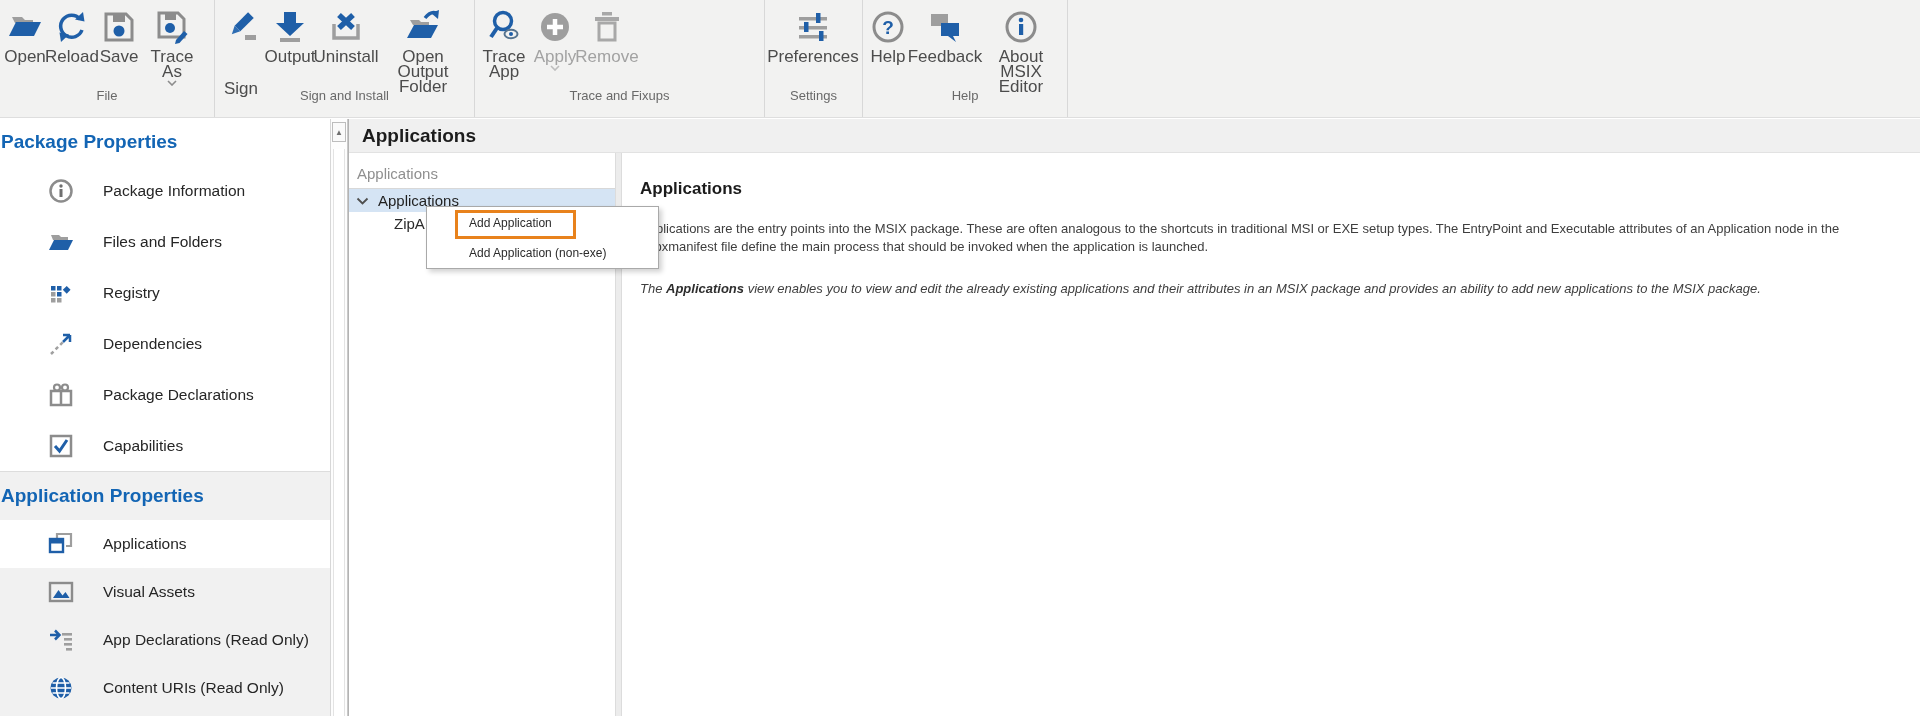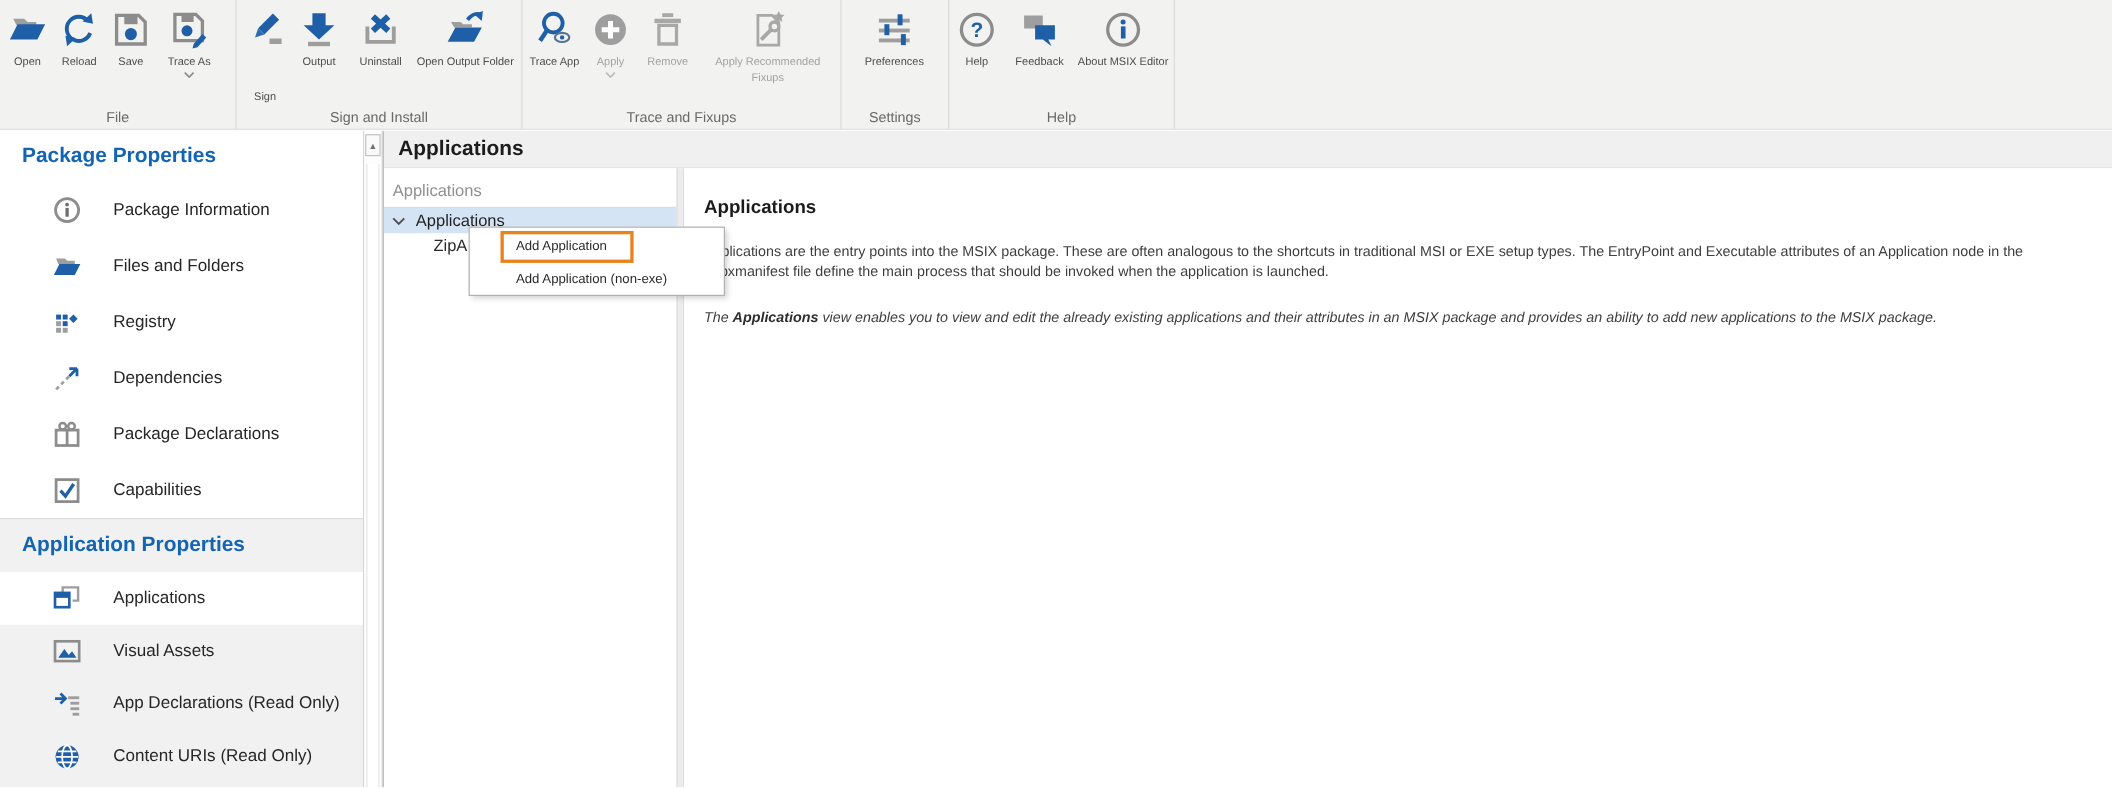--- a/index.html
+++ b/index.html
@@ -5,36 +5,36 @@
   * { margin:0; padding:0; box-sizing:border-box; }
   html,body { width:1920px; height:716px; overflow:hidden; background:#fff;
               font-family:"Liberation Sans", sans-serif; }
   #screen { position:relative; width:1920px; height:716px; background:#fff; overflow:hidden; }
 
   
   .ribbon { position:absolute; left:0; top:0; width:1920px; height:118px;
             background:#f2f2f1; border-bottom:1px solid #dedede; display:flex; }
   .rgroup { position:relative; height:100%; border-right:1px solid #d8d8d8;
             display:flex; align-items:flex-start; padding:6px 2px 0 2px; }
-  .rgroup-label { position:absolute; bottom:3px; left:0; width:100%; text-align:center;
+  .rgroup-label { position:absolute; bottom:14px; left:0; width:100%; text-align:center;
                   font-size:13px; color:#696969; }
   .rbtn { display:flex; flex-direction:column; align-items:center; padding-top:2px;
           cursor:default; }
   .rbtn .ric { width:38px; height:38px; display:flex; align-items:center; justify-content:center; }
-  .rbtn .rlabel { margin-top:3px; font-size:10px; line-height:15px; color:#4c4c4c;
+  .rbtn .rlabel { margin-top:3px; font-size:17px; line-height:15px; color:#4c4c4c;
                   text-align:center; }
   .rbtn.disabled .rlabel { color:#a2a2a2; }
   .rbtn .rchev { margin-top:1px; height:7px; }
 
   
   .bodyrow { position:absolute; left:0; top:119px; width:1920px; height:597px; display:flex; }
 
   
   .sidebar { width:330px; height:100%; background:#fff; display:flex; flex-direction:column; }
-  .sb-section-title { font-weight:bold; font-size:19px; color:#1365b4; padding-left:20px; }
+  .sb-section-title { font-weight:bold; font-size:19px; color:#1365b4; padding-left:1px; }
   .sb-sec1-title { height:46px; display:flex; align-items:center; }
   .sb-item { height:51px; display:flex; align-items:center; cursor:pointer; }
   .sb-item .sbic { width:26px; height:26px; margin-left:48px; display:flex;
                    align-items:center; justify-content:center; }
   .sb-item .sbtxt { margin-left:29px; font-size:15.5px; color:#262626; }
   .sb-sec2 { flex:1; background:#f1f1f1; border-top:1px solid #dddddd; }
   .sb-sec2 .sb-sec2-title { height:48px; display:flex; align-items:center; }
   .sb-sec2 .sb-item { height:48px; }
   .sb-item.selected { background:#ffffff; }
 
@@ -221,31 +221,20 @@
       </div>
       <div class="rbtn disabled" style="width:56px;justify-content:space-between;">
         <div class="ric">
           <svg width="36" height="36" viewBox="0 0 36 36">
               <rect x="13" y="3" width="10" height="3.5" fill="#a8a8a8"></rect>
               <rect x="6" y="8" width="24" height="4" fill="#a8a8a8"></rect>
               <path fill="none" stroke="#a8a8a8" stroke-width="3" d="M10 14h16v17H10z"></path>
             </svg>
         </div>
         <div class="rlabel">Remove</div>
-      </div>
-      <div class="rbtn disabled" style="width:126px;">
-        <div class="ric">
-          <svg width="36" height="36" viewBox="0 0 36 36">
-              <path fill="none" stroke="#a8a8a8" stroke-width="2.5" d="M9 5h13l6 6v21H9z"></path>
-              <path stroke="#a8a8a8" stroke-width="3.5" d="M12 27l9-9" fill="none"></path>
-              <circle cx="24" cy="15" r="4" fill="none" stroke="#a8a8a8" stroke-width="3"></circle>
-              <path fill="#a8a8a8" d="M28 1l1.6 3.2 3.6.5-2.6 2.5.6 3.6-3.2-1.7-3.2 1.7.6-3.6L22.8 4.7l3.6-.5z"></path>
-            </svg>
-        </div>
-        <div class="rlabel">Apply Recommended Fixups</div>
       </div>
       <div class="rgroup-label">Trace and Fixups</div>
     </div>
 
     <div class="rgroup" style="width:98px;">
       <div class="rbtn" style="width:92px;">
         <div class="ric">
           <svg width="36" height="36" viewBox="0 0 36 36">
               <rect x="4" y="8" width="28" height="3.5" fill="#9e9e9e"></rect>
               <rect x="4" y="17" width="28" height="3.5" fill="#9e9e9e"></rect>

